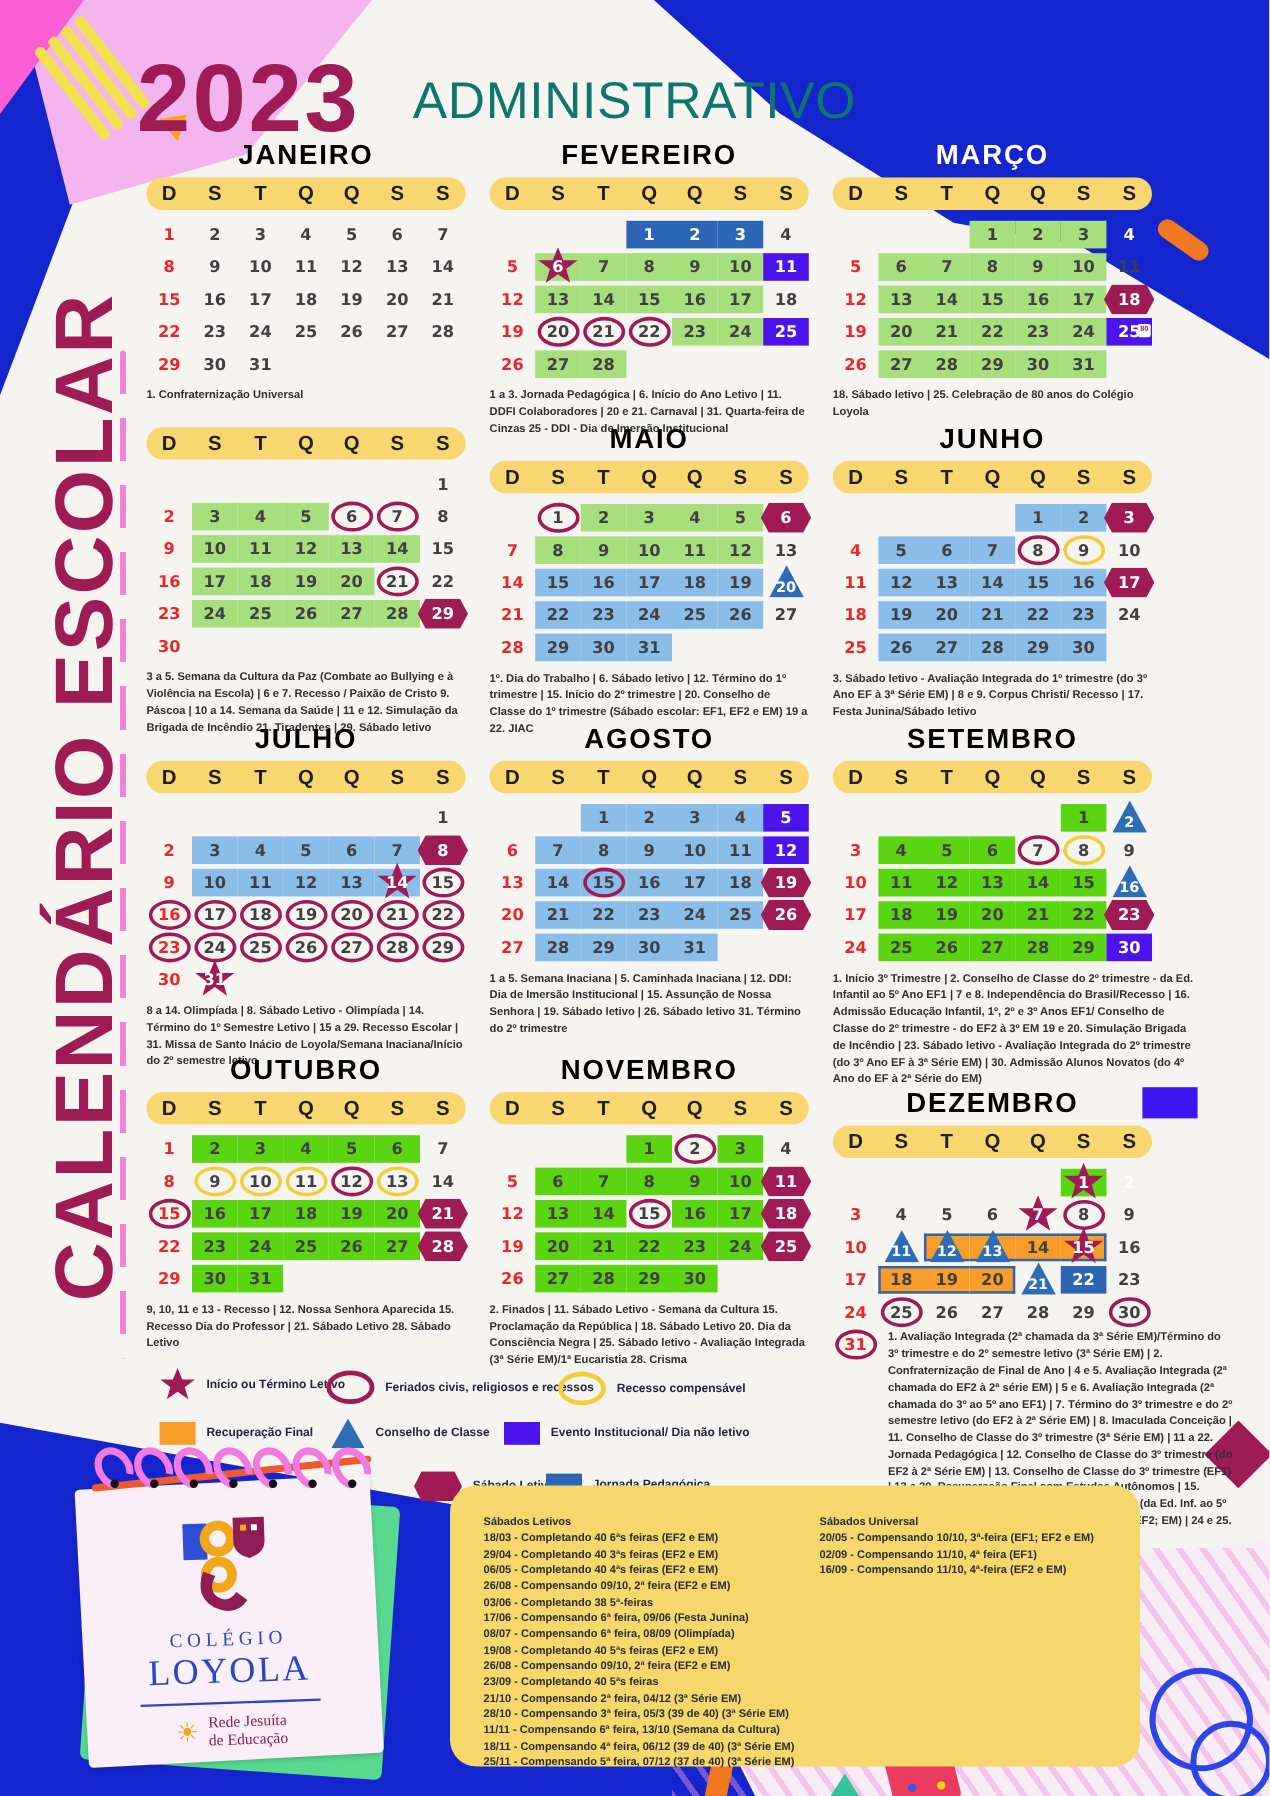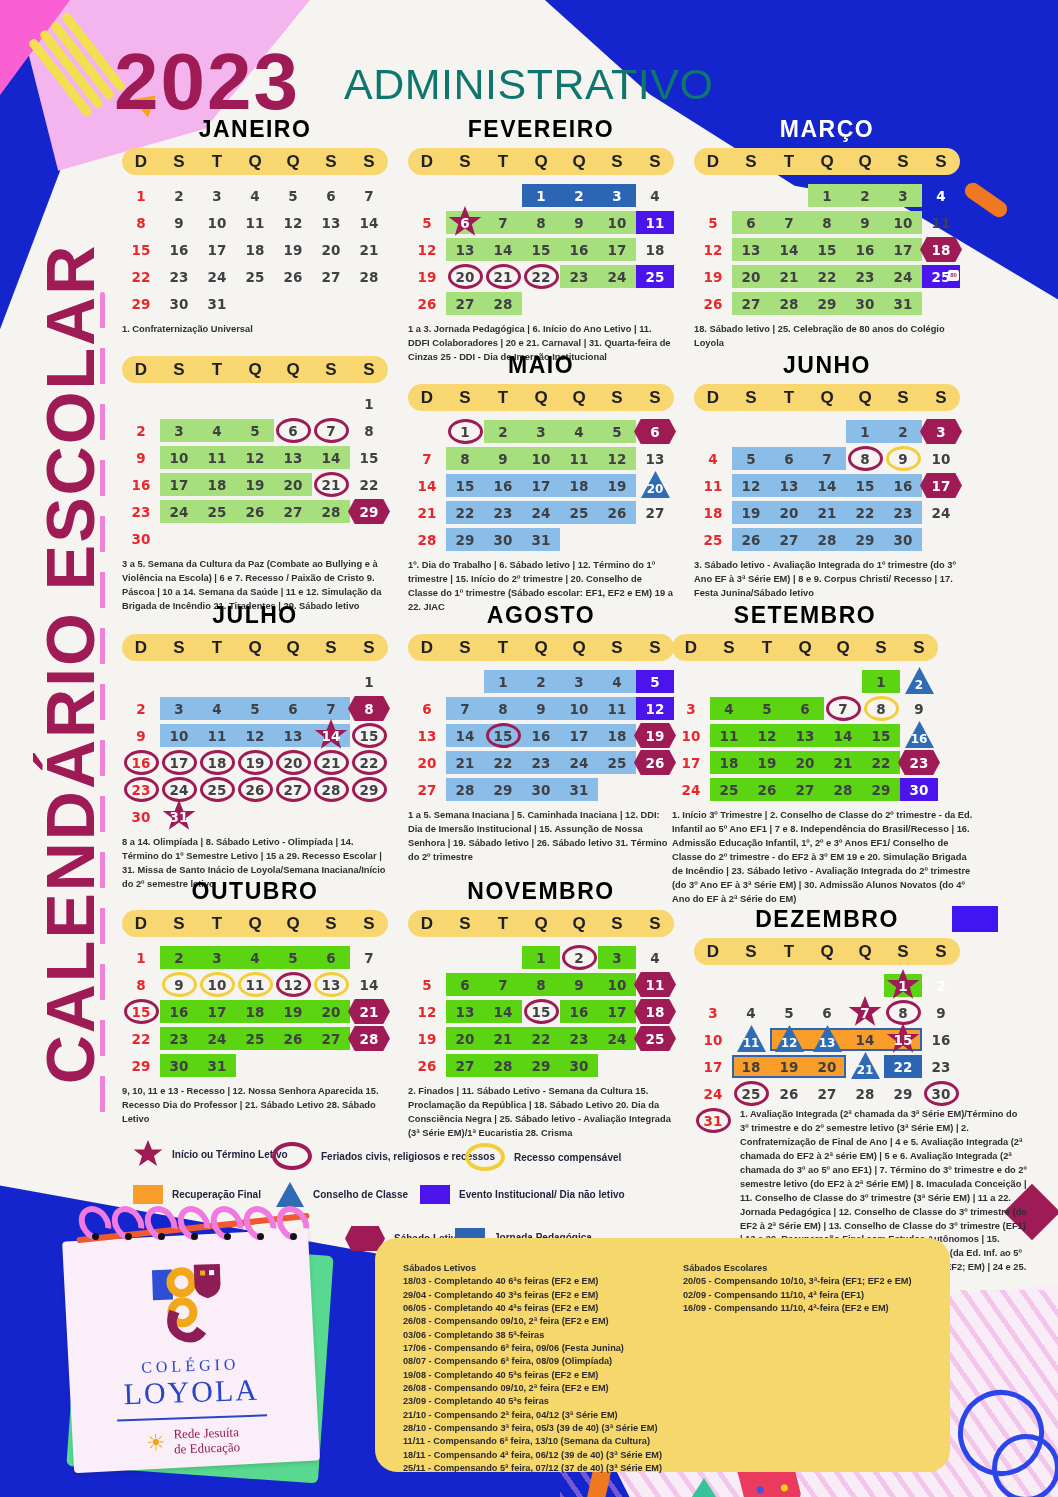--- a/index.html
+++ b/index.html
@@ -1303,21 +1303,21 @@
           </div>
           <div class="cell">
             <div class="bar b-bl"></div>
             <span class="num">31</span>
           </div>
           <div class="cell"></div>
           <div class="cell"></div>
         </div>
         <div class="note">1 a 5. Semana Inaciana | 5. Caminhada Inaciana | 12. DDI: Dia de Imersão Institucional | 15. Assunção de Nossa Senhora | 19. Sábado letivo | 26. Sábado letivo 31. Término do 2º trimestre</div>
       </div>
-      <div class="month wide-note" style="left: 672px; top: 602px;">
+      <div class="month wide-note" style="left: 694px; top: 602px;">
         <div class="mtitle">SETEMBRO</div>
         <div class="pill">
           <span class="dh">D</span>
           <span class="dh">S</span>
           <span class="dh">T</span>
           <span class="dh">Q</span>
           <span class="dh">Q</span>
           <span class="dh">S</span>
           <span class="dh">S</span>
         </div>
@@ -1940,21 +1940,21 @@
         <div>19/08 - Completando 40 5ªs feiras (EF2 e EM)</div>
         <div>26/08 - Compensando 09/10, 2ª feira (EF2 e EM)</div>
         <div>23/09 - Completando 40 5ªs feiras</div>
         <div>21/10 - Compensando 2ª feira, 04/12 (3ª Série EM)</div>
         <div>28/10 - Compensando 3ª feira, 05/3 (39 de 40) (3ª Série EM)</div>
         <div>11/11 - Compensando 6ª feira, 13/10 (Semana da Cultura)</div>
         <div>18/11 - Compensando 4ª feira, 06/12 (39 de 40) (3ª Série EM)</div>
         <div>25/11 - Compensando 5ª feira, 07/12 (37 de 40) (3ª Série EM)</div>
       </div>
     <div class="ycol ycol-right" id="col-escolares">
-        <div class="ti">Sábados Escolares</div>
+        <div class="ti">Sábados Universal</div>
         <div>20/05 - Compensando 10/10, 3ª-feira (EF1; EF2 e EM)</div>
         <div>02/09 - Compensando 11/10, 4ª feira (EF1)</div>
         <div>16/09 - Compensando 11/10, 4ª-feira (EF2 e EM)</div>
       </div>
   </div>
 
   <div class="notebook">
     <div class="nb-green"></div>
     <div class="nb-page"></div>
     <div class="nb-spine"></div>

